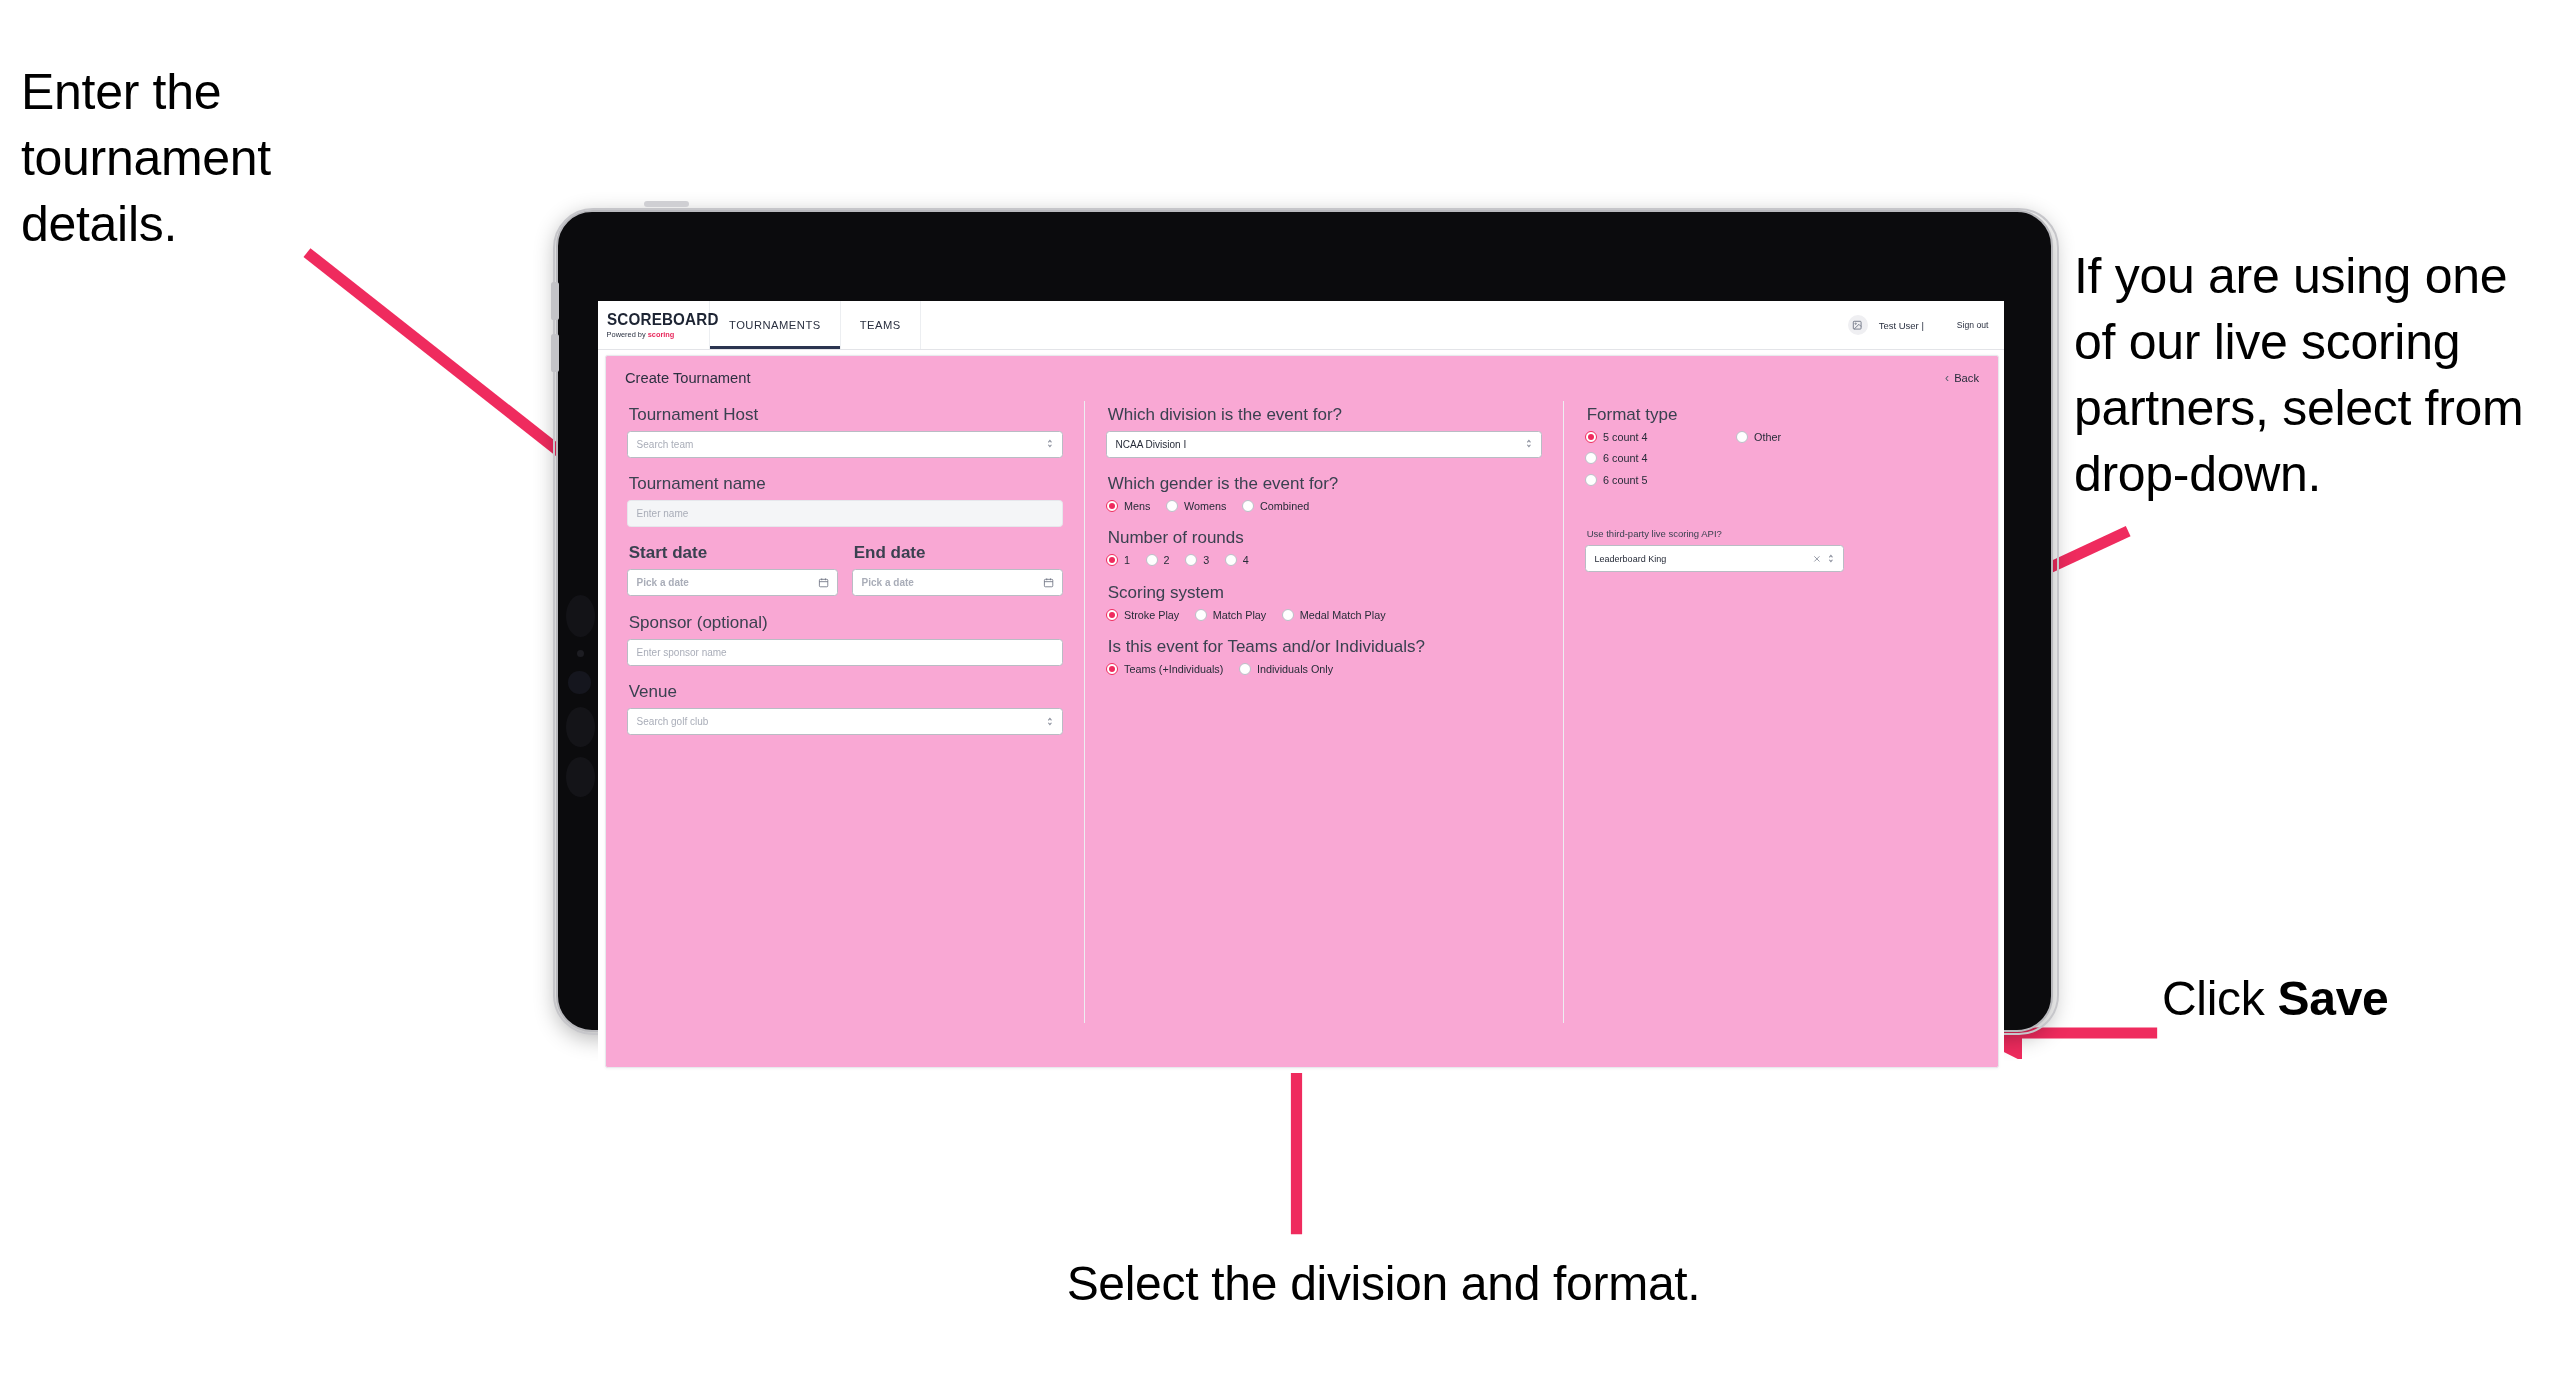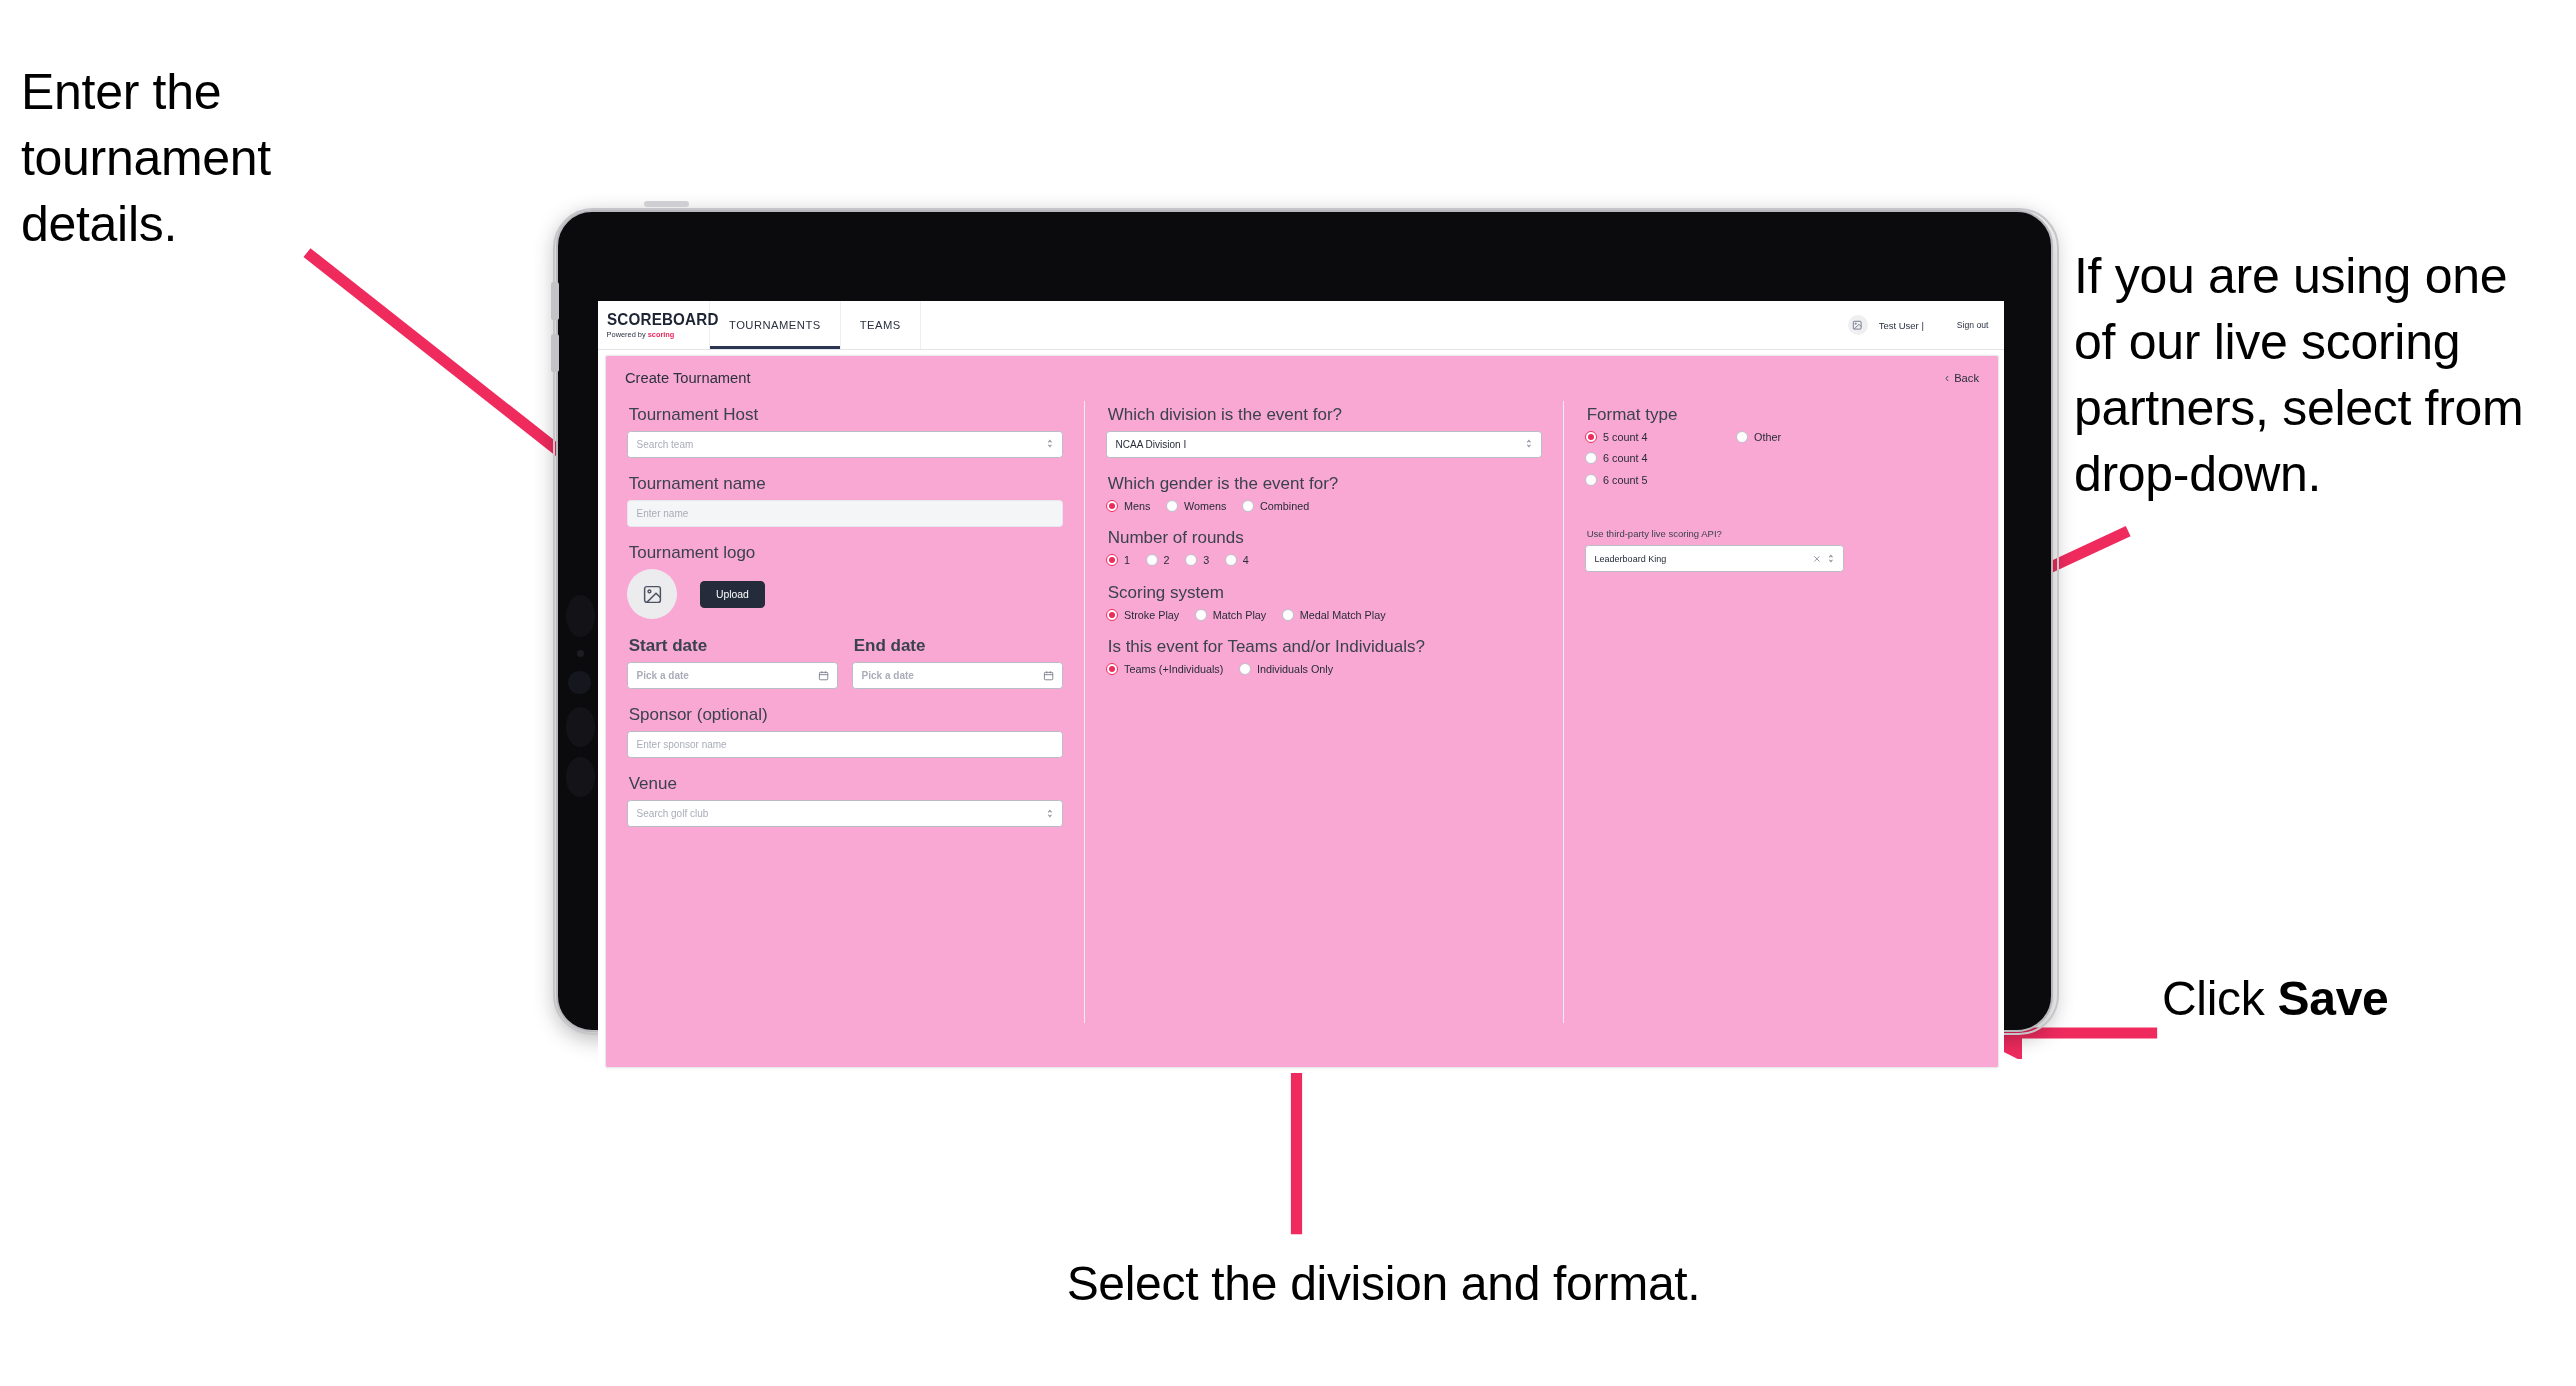--- a/index.html
+++ b/index.html
@@ -248,33 +248,20 @@
             </div>
           </div>
 
           <div class="grp">
             <div class="field-label">Tournament name</div>
             <div class="inp filled">
               <span class="ph">Enter name</span>
             </div>
           </div>
 
-          <div class="grp">
-            <div class="field-label">Tournament logo</div>
-            <div id="logo-row">
-              <div id="logo-circle">
-                <svg width="21" height="21" viewBox="0 0 24 24" fill="none" stroke="#4d5362" stroke-width="1.7">
-                  <rect x="3" y="3" width="18" height="18" rx="2.5"></rect>
-                    <circle cx="8.5" cy="8.5" r="1.6"></circle>
-                    <path d="M21 15.5l-5-5L5.5 21"></path>
-                </svg>
-              </div>
-              <div id="upload-btn">Upload</div>
-            </div>
-          </div>
 
           <div class="grp" id="dates-row">
             <div class="date-col">
               <div class="field-label">Start date</div>
               <div class="inp outline">
                 <span class="ph">Pick a date</span>
                 <span class="inp-icon">
                   <svg width="11.2" height="11.2" viewBox="0 0 24 24" fill="none" stroke="#6d7281" stroke-width="1.8">
                       <rect x="3" y="5" width="18" height="16" rx="2"></rect>
                       <path d="M3 10h18M8 3v4M16 3v4"></path>

